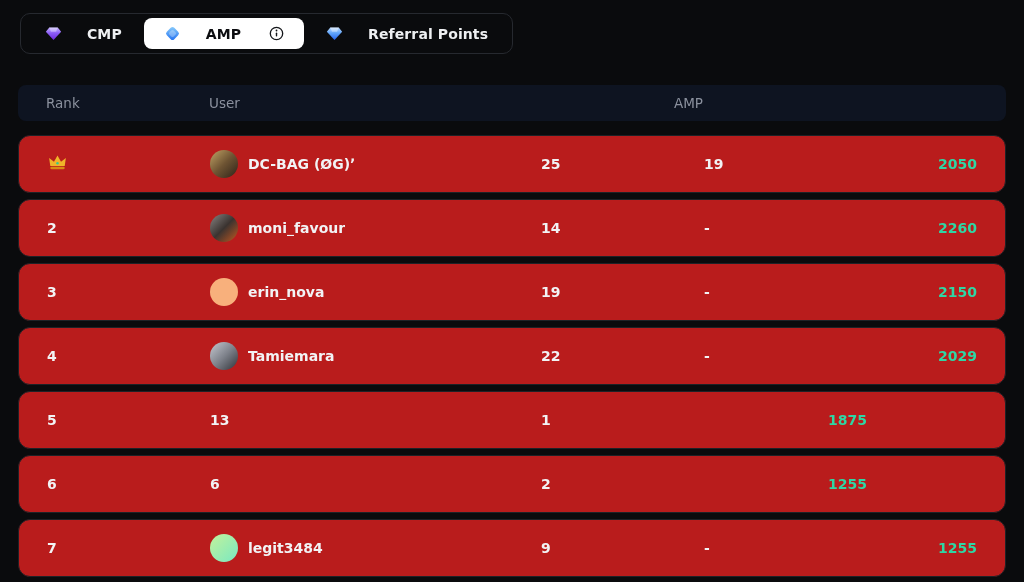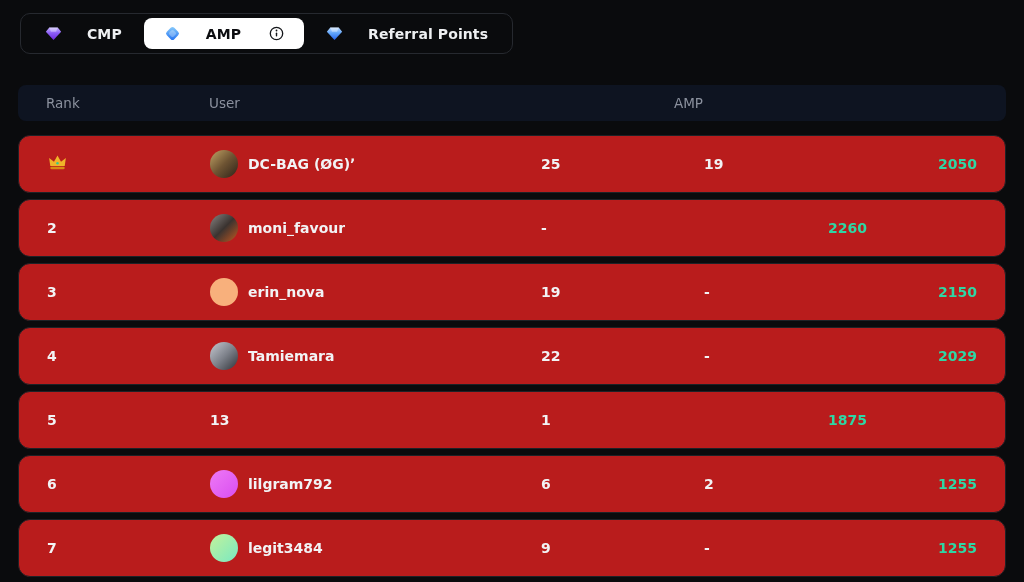--- a/index.html
+++ b/index.html
@@ -158,20 +158,21 @@
       <div class="cell">19</div>
       <div class="cell right amp-cell">2050</div>
     </div>
 
     <div class="row grid">
       <div class="cell">2</div>
       <div class="cell user-cell">
         <span class="avatar" style="background: linear-gradient(135deg, rgb(138, 134, 132), rgb(58, 51, 48), rgb(194, 88, 31));"></span>
         <span class="uname">moni_favour</span>
       </div>
+      <div class="cell">14</div>
       <div class="cell">-</div>
       <div class="cell right amp-cell">2260</div>
     </div>
 
     <div class="row grid">
       <div class="cell">3</div>
       <div class="cell user-cell">
         <span class="avatar" style="background: rgb(248, 176, 124);"></span>
         <span class="uname">erin_nova</span>
       </div>
@@ -193,24 +194,20 @@
 
     <div class="row grid">
       <div class="cell">5</div>
       <div class="cell">13</div>
       <div class="cell">1</div>
       <div class="cell right amp-cell">1875</div>
     </div>
 
     <div class="row grid">
       <div class="cell">6</div>
-      <div class="cell user-cell">
-        <span class="avatar" style="background: linear-gradient(135deg, rgb(238, 121, 246), rgb(217, 78, 240));"></span>
-        <span class="uname">lilgram792</span>
-      </div>
       <div class="cell">6</div>
       <div class="cell">2</div>
       <div class="cell right amp-cell">1255</div>
     </div>
 
     <div class="row grid">
       <div class="cell">7</div>
       <div class="cell user-cell">
         <span class="avatar" style="background: linear-gradient(135deg, rgb(195, 242, 155), rgb(121, 232, 194));"></span>
         <span class="uname">legit3484</span>

